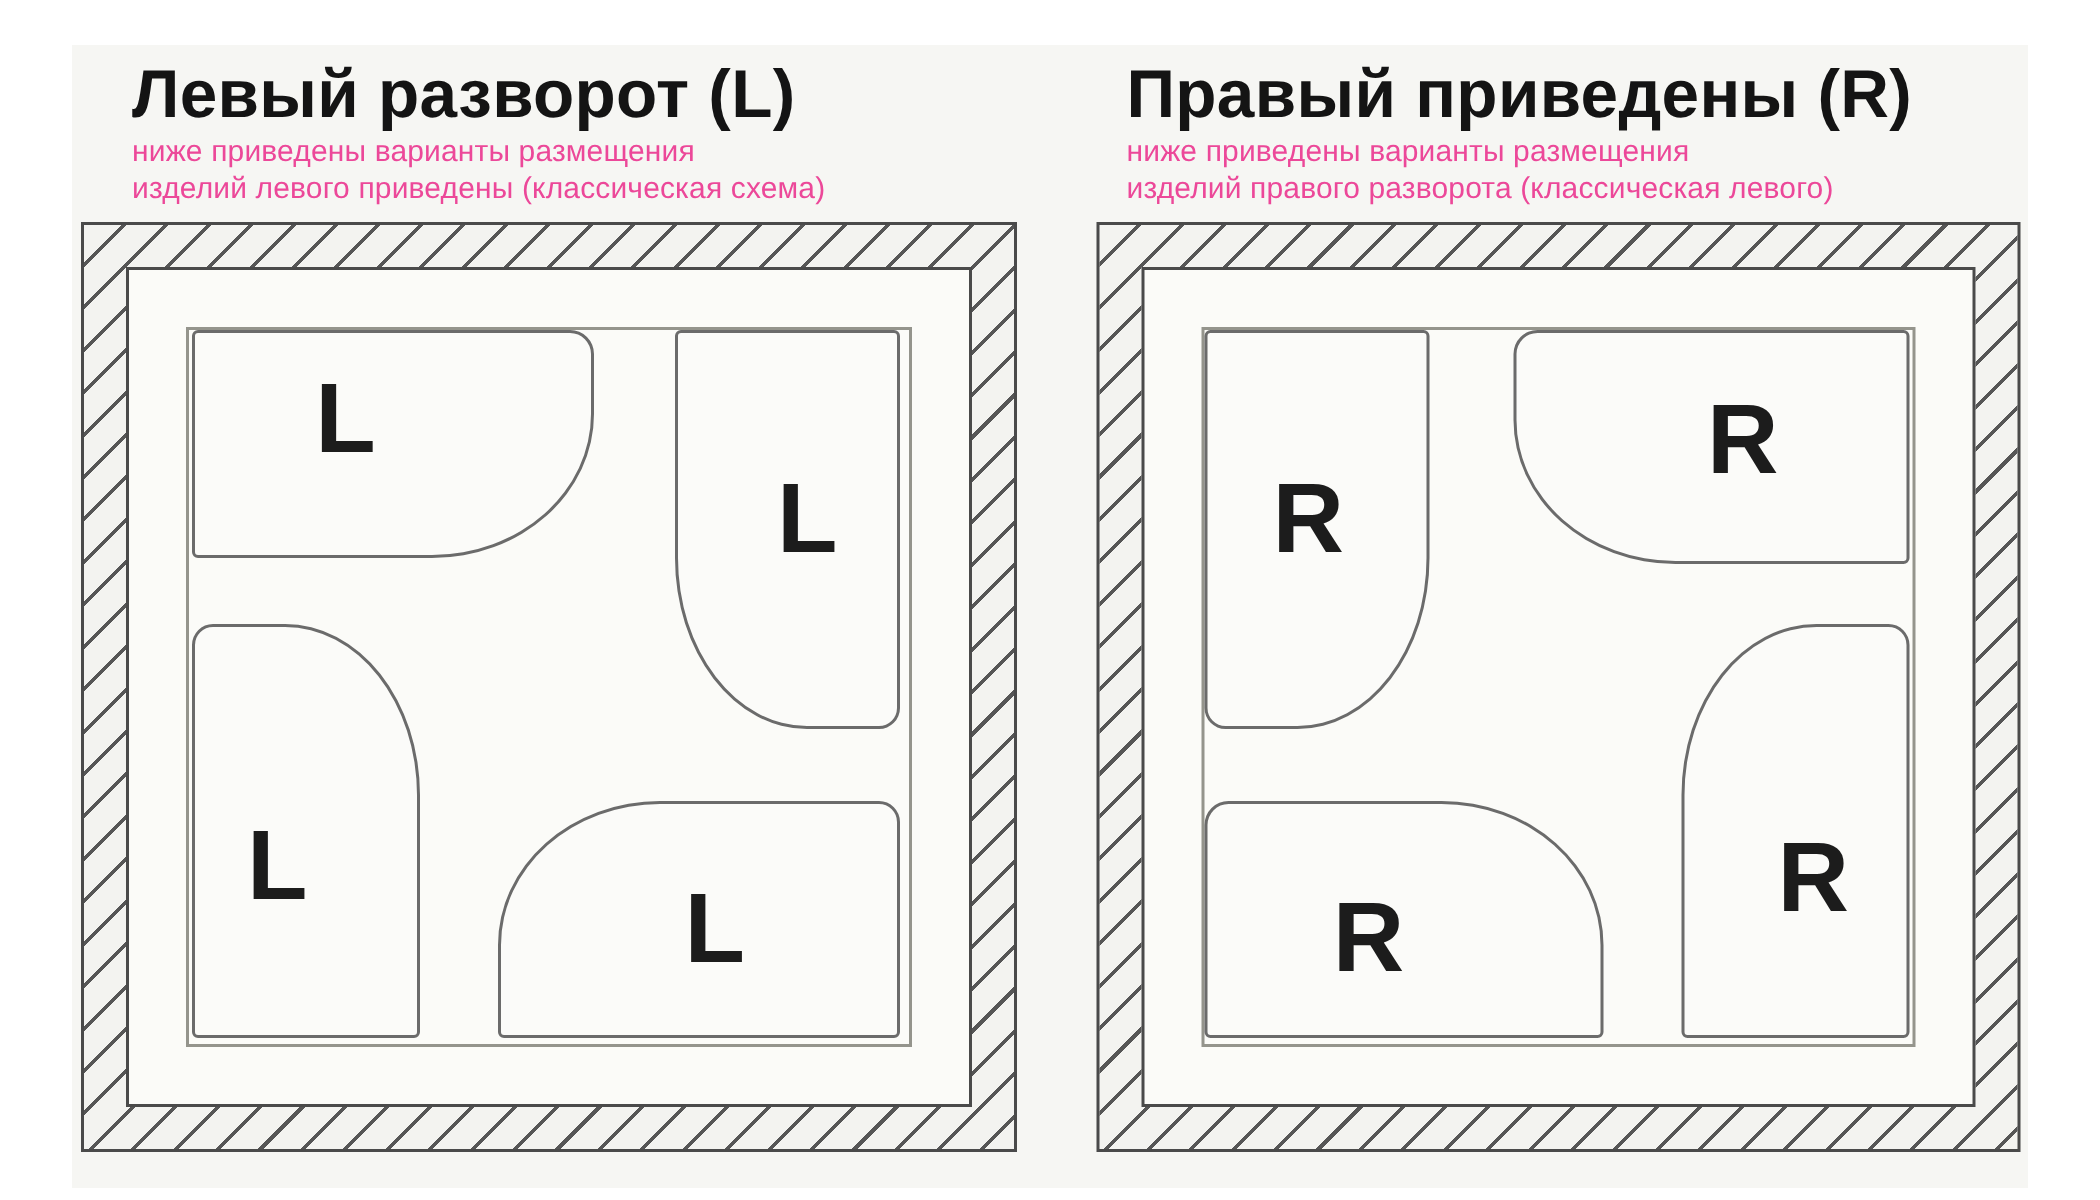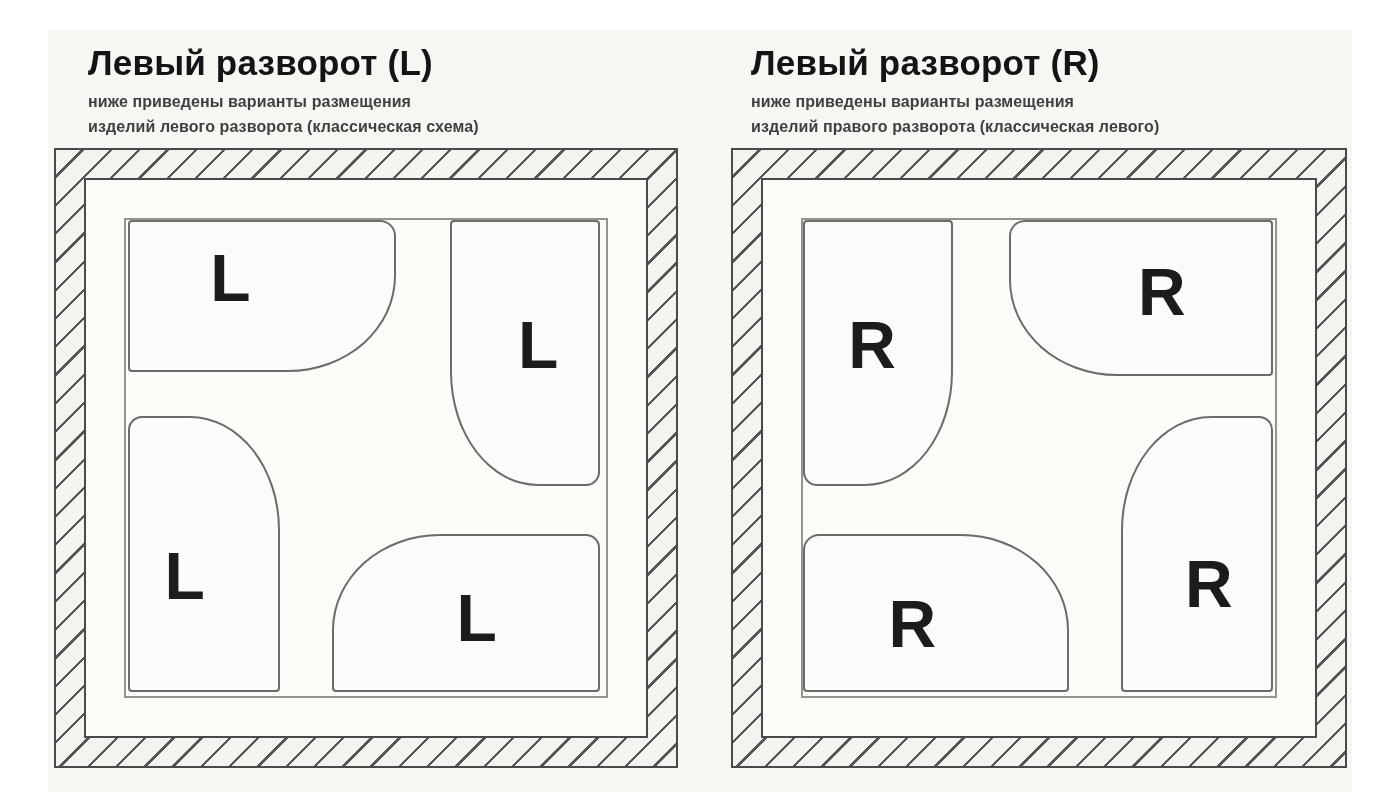--- a/index.html
+++ b/index.html
@@ -9,26 +9,26 @@
     font-family:"Liberation Sans", sans-serif;
     color:#161616;
   }
   .doc-sheet{
     position:absolute;left:48px;top:30px;width:1304px;height:762px;
     background:#f6f6f3;
   }
   
   .panel-title{
     position:absolute;top:44px;
-    font-size:35px;font-weight:bold;line-height:38px;color:#141414;
+    font-size:45px;font-weight:bold;line-height:38px;color:#141414;
     letter-spacing:0.2px;white-space:nowrap;
   }
   .panel-sub{
     position:absolute;
-    font-size:16px;font-weight:bold;line-height:25px;color:#404040;
+    font-size:20px;font-weight:normal;line-height:25px;color:#ec4899;
     white-space:nowrap;letter-spacing:0.1px;
   }
   .t-left{left:88px;}
   .t-right{left:751px;}
   .sub1{top:89px;}
   .sub2{top:114px;}
   
   .room{
     position:absolute;top:148px;height:620px;box-sizing:border-box;
     border:2px solid #4a4a4a;
@@ -87,21 +87,21 @@
   .R-s4 .big-label{left:58%;top:61%;}
 </style>
 </head>
 <body>
 
 <div class="doc-sheet"></div>
 
 <div>
   <div class="panel-title t-left">Левый разворот (L)</div>
   <div class="panel-sub t-left sub1">ниже приведены варианты размещения</div>
-  <div class="panel-sub t-left sub2">изделий левого разворота (классическая схема)</div>
+  <div class="panel-sub t-left sub2">изделий левого приведены (классическая схема)</div>
 
   <div class="room room-left">
     <div class="wall-inner">
       <div class="court">
 
         <div class="tray L-s1">
           <span class="big-label">L</span>
         </div>
         <div class="tray L-s2">
           <span class="big-label">L</span>
@@ -112,21 +112,21 @@
         <div class="tray L-s4">
           <span class="big-label">L</span>
         </div>
 
       </div>
     </div>
   </div>
 </div>
 
 <div>
-  <div class="panel-title t-right">Левый разворот (R)</div>
+  <div class="panel-title t-right">Правый приведены (R)</div>
   <div class="panel-sub t-right sub1">ниже приведены варианты размещения</div>
   <div class="panel-sub t-right sub2">изделий правого разворота (классическая левого)</div>
 
   <div class="room room-right">
     <div class="wall-inner">
       <div class="court">
 
         <div class="tray R-s1">
           <span class="big-label">R</span>
         </div>

